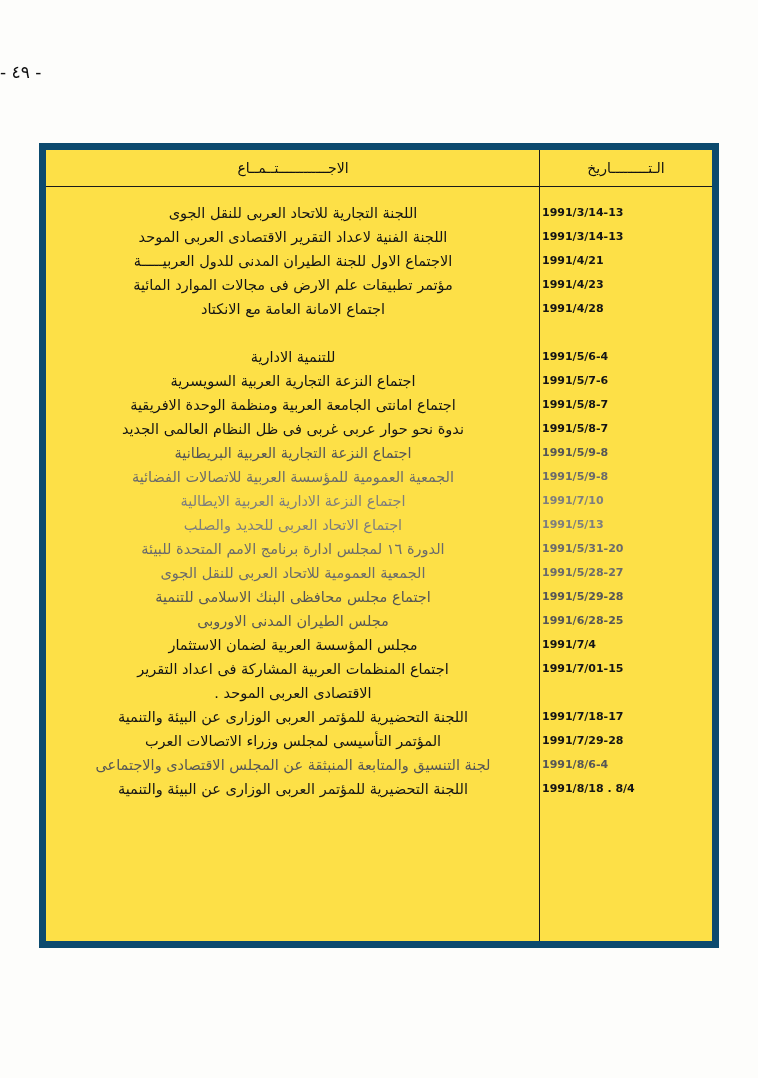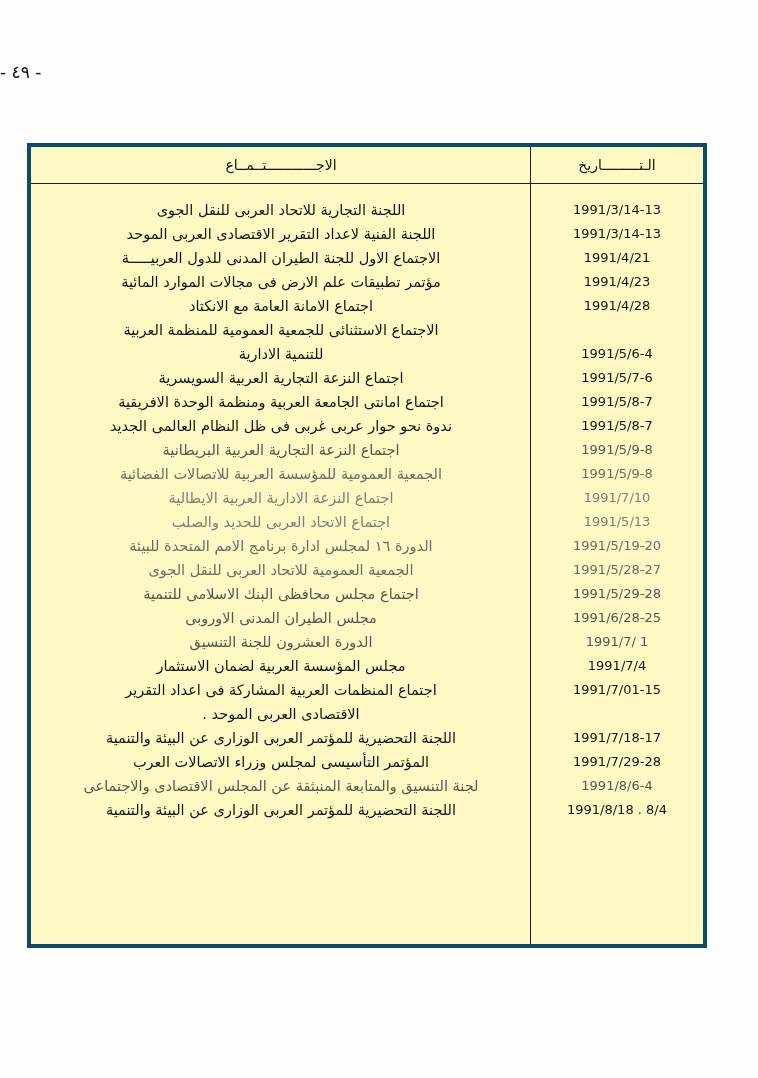--- a/index.html
+++ b/index.html
@@ -32,26 +32,26 @@
     font-size: 17px;
     letter-spacing: 2px;
     color: #111;
     font-family: "DejaVu Sans", "Liberation Sans", sans-serif;
   }
 
   
   .table-frame {
     position: absolute;
     top: 143px;
-    left: 27px;
+    left: 39px;
     width: 680px;
     height: 805px;
-    border: 4px solid #0c4a6e;
+    border: 7px solid #0c4a6e;
     box-sizing: border-box;
-    background: #fef9c3;
+    background: #fde047;
   }
 
   
   .table-head {
     position: relative;
     height: 37px;
     border-bottom: 1px solid #1a1a1a;
     box-sizing: border-box;
   }
   .head-cell {
@@ -97,27 +97,27 @@
   .row {
     position: relative;
     display: block;
     height: 24px;
   }
 
   .cell-date {
     position: absolute;
     right: 0;
     width: 172px;
-    text-align: center;
-    font-size: 13px;
+    font-size: 11px;
     line-height: 24px;
     direction: ltr;
     unicode-bidi: embed;
     color: #141414;
     font-family: "DejaVu Sans", "Liberation Sans", sans-serif;
+    font-weight: bold;
   }
 
   .cell-subject {
     position: absolute;
     right: 180px;
     left: 8px;
     text-align: center;
     font-size: 14.5px;
     line-height: 24px;
     color: #141414;
@@ -166,21 +166,20 @@
         </div>
         <div class="row">
           <div class="cell-subject ">مؤتمر تطبيقات علم الارض فى مجالات الموارد المائية</div>
           <div class="cell-date "><span class="date-box">1991/4/23</span></div>
         </div>
         <div class="row">
           <div class="cell-subject ">اجتماع الامانة العامة مع الانكتاد</div>
           <div class="cell-date "><span class="date-box">1991/4/28</span></div>
         </div>
         <div class="row">
-          <div class="cell-subject ">الاجتماع الاستثنائى للجمعية العمومية للمنظمة العربية</div>
           <div class="cell-date "><span class="date-box"></span></div>
         </div>
         <div class="row">
           <div class="cell-subject ">للتنمية الادارية</div>
           <div class="cell-date "><span class="date-box">1991/5/6-4</span></div>
         </div>
         <div class="row">
           <div class="cell-subject ">اجتماع النزعة التجارية العربية السويسرية</div>
           <div class="cell-date "><span class="date-box">1991/5/7-6</span></div>
         </div>
@@ -203,39 +202,35 @@
         <div class="row">
           <div class="cell-subject fade-3">اجتماع النزعة الادارية العربية الايطالية</div>
           <div class="cell-date fade-3"><span class="date-box">1991/7/10</span></div>
         </div>
         <div class="row">
           <div class="cell-subject fade-3">اجتماع الاتحاد العربى للحديد والصلب</div>
           <div class="cell-date fade-3"><span class="date-box">1991/5/13</span></div>
         </div>
         <div class="row">
           <div class="cell-subject fade-2">الدورة ١٦ لمجلس ادارة برنامج الامم المتحدة للبيئة</div>
-          <div class="cell-date fade-2"><span class="date-box">1991/5/19-20</span></div>
+          <div class="cell-date fade-2"><span class="date-box">1991/5/31-20</span></div>
         </div>
         <div class="row">
           <div class="cell-subject fade-2">الجمعية العمومية للاتحاد العربى للنقل الجوى</div>
           <div class="cell-date fade-2"><span class="date-box">1991/5/28-27</span></div>
         </div>
         <div class="row">
           <div class="cell-subject fade-1">اجتماع مجلس محافظى البنك الاسلامى للتنمية</div>
           <div class="cell-date fade-1"><span class="date-box">1991/5/29-28</span></div>
         </div>
         <div class="row">
           <div class="cell-subject fade-1">مجلس الطيران المدنى الاوروبى</div>
           <div class="cell-date fade-1"><span class="date-box">1991/6/28-25</span></div>
         </div>
         <div class="row">
-          <div class="cell-subject fade-1">الدورة العشرون للجنة التنسيق</div>
-          <div class="cell-date fade-1"><span class="date-box">1991/7/ 1</span></div>
-        </div>
-        <div class="row">
           <div class="cell-subject ">مجلس المؤسسة العربية لضمان الاستثمار</div>
           <div class="cell-date "><span class="date-box">1991/7/4</span></div>
         </div>
         <div class="row">
           <div class="cell-subject ">اجتماع المنظمات العربية المشاركة فى اعداد التقرير</div>
           <div class="cell-date "><span class="date-box">1991/7/01-15</span></div>
         </div>
         <div class="row">
           <div class="cell-subject ">الاقتصادى العربى الموحد .</div>
           <div class="cell-date "><span class="date-box"></span></div>

